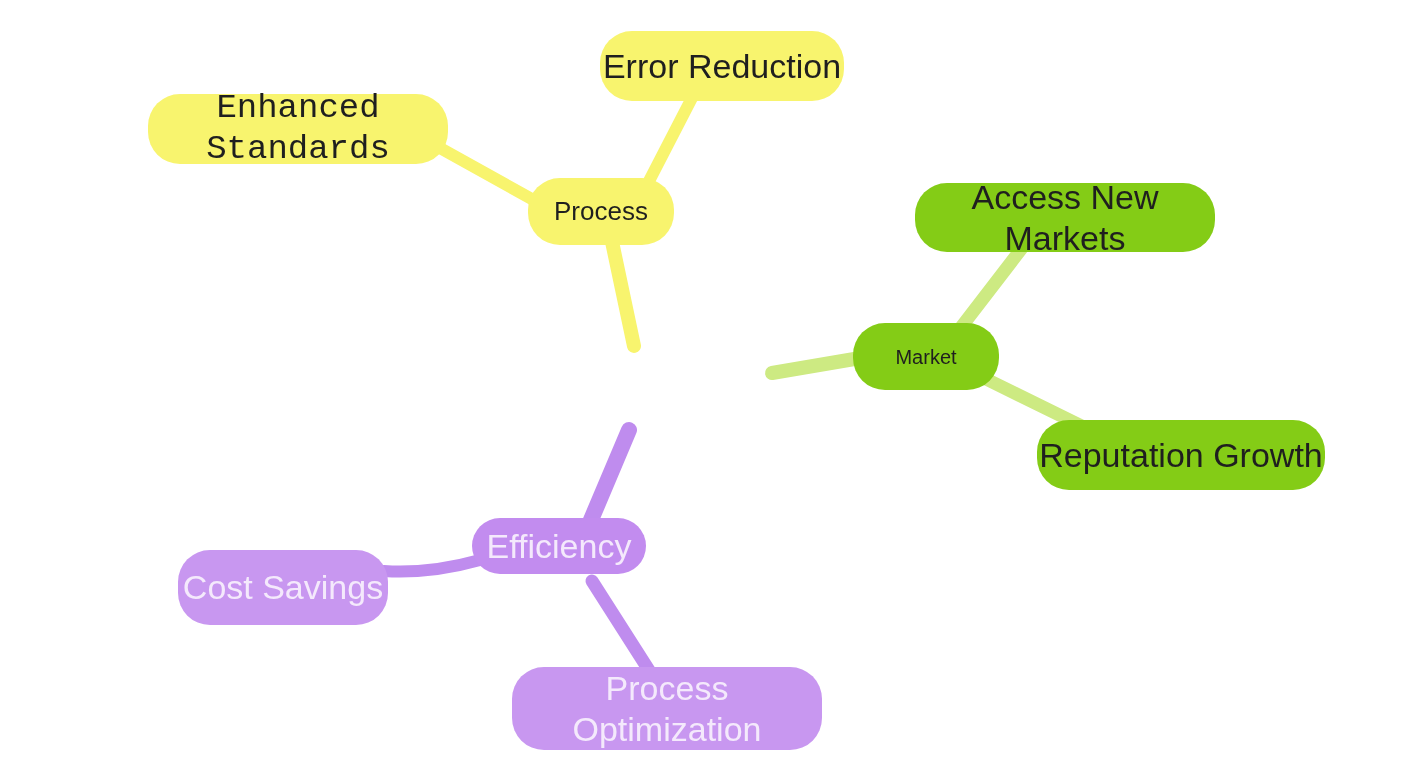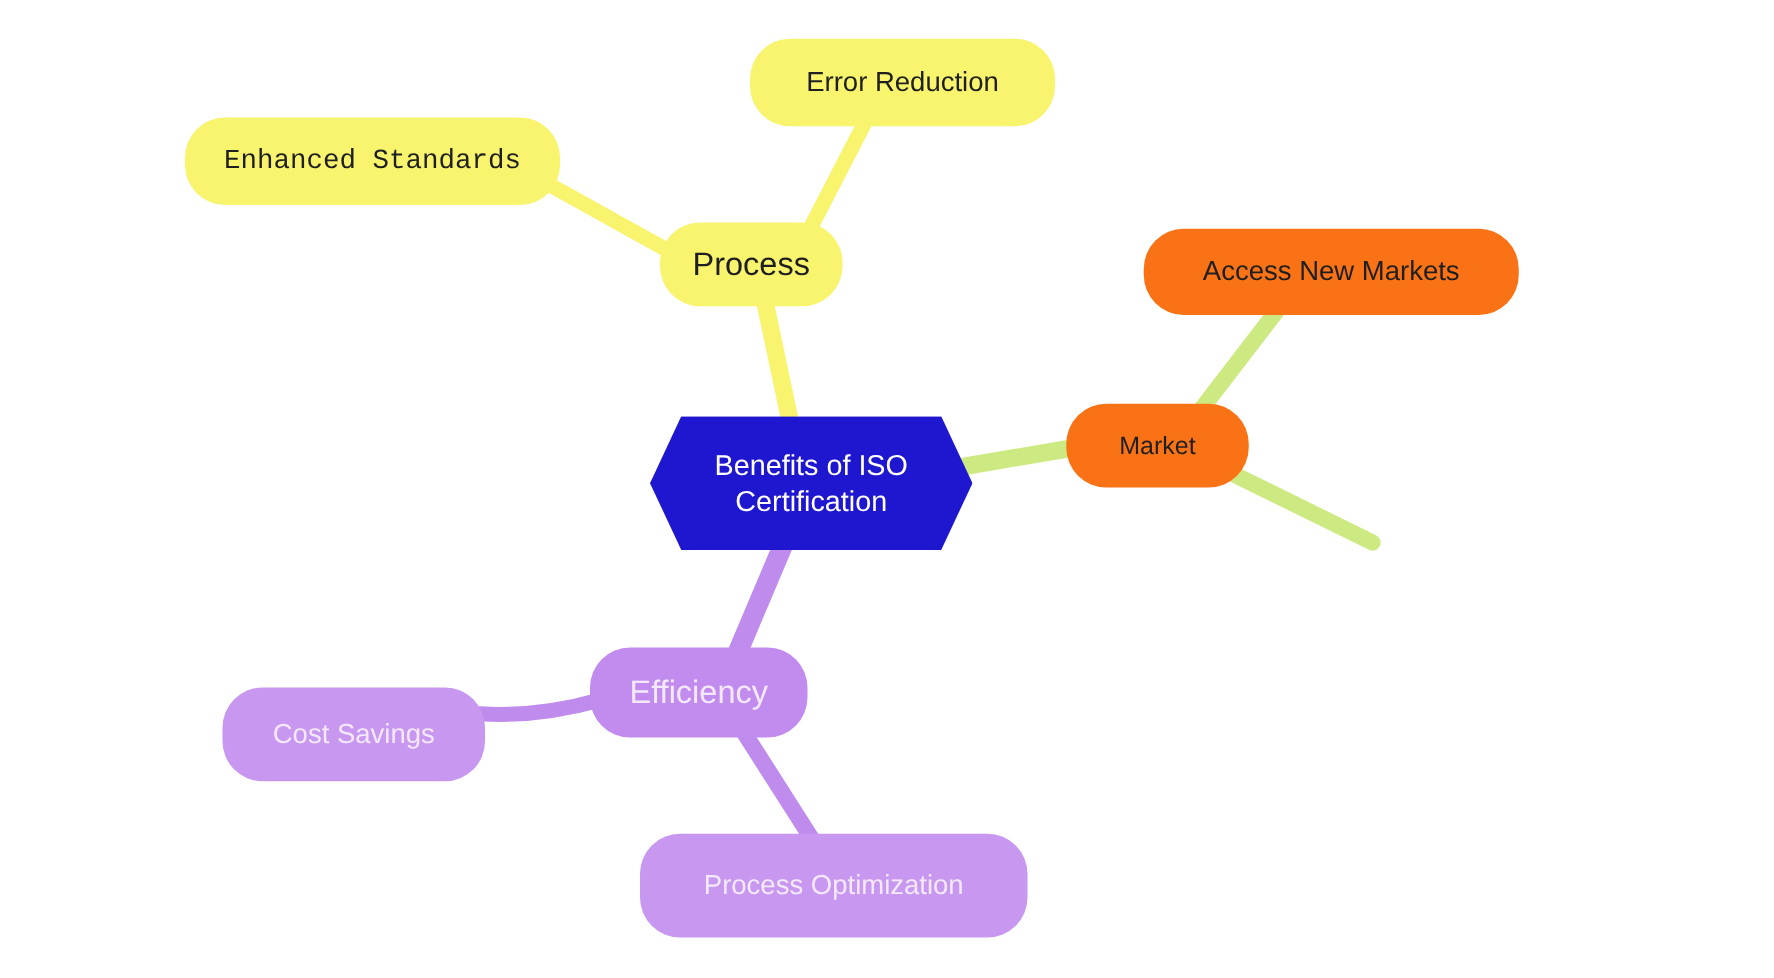--- a/index.html
+++ b/index.html
@@ -28,34 +28,34 @@
   .edge.purple { stroke: #bf8cee; }
 
   .node {
     position: absolute;
     display: flex;
     align-items: center;
     justify-content: center;
     text-align: center;
     border-radius: 32px;
     box-sizing: border-box;
-    font-size: 22px;
+    font-size: 34px;
     color: #1f1f1f;
     line-height: 1.2;
     user-select: none;
   }
   .yellow-fill { background: #f8f46e; }
-  .green-fill  { background: #f97316; }
+  .green-fill  { background: #84cc16; }
   .purple-fill { background: #c28cef; color: #f4e9fc; }
   .purple-fill-light { background: #c897f0; color: #f4e9fc; }
 
   
   .node-quality            { left: 528px; top: 178px; width: 146px; height: 67px; font-size: 26px; }
   .node-market             { left: 853px; top: 323px; width: 146px; height: 67px; font-size: 20px; }
-  .node-efficiency         { left: 472px; top: 518px; width: 174px; height: 72px; font-size: 26px; }
+  .node-efficiency         { left: 472px; top: 518px; width: 174px; height: 56px; font-size: 34px; }
 
   
   .node-enhanced-standards   { left: 148px;  top: 94px;  width: 300px; height: 70px; font-family: Liberation Mono, monospace; }
   .node-error-reduction      { left: 600px;  top: 31px;  width: 244px; height: 70px; }
   .node-access-new-markets   { left: 915px;  top: 183px; width: 300px; height: 69px; }
   .node-reputation-growth    { left: 1037px; top: 420px; width: 288px; height: 70px; }
   .node-cost-savings         { left: 178px;  top: 550px; width: 210px; height: 75px; }
   .node-process-optimization { left: 512px;  top: 667px; width: 310px; height: 83px; }
 
   
@@ -107,28 +107,28 @@
   <div class="node yellow-fill node-quality">
     <span class="label">Process</span>
   </div>
 
   <div class="node green-fill node-access-new-markets">
     <span class="label">Access New Markets</span>
   </div>
   <div class="node green-fill node-market">
     <span class="label">Market</span>
   </div>
+  <div class="node green-fill node-reputation-growth">
+    <span class="label">Reputation Growth</span>
+  </div>
 
   <div class="node purple-fill node-efficiency">
     <span class="label">Efficiency</span>
   </div>
   <div class="node purple-fill-light node-cost-savings">
     <span class="label">Cost Savings</span>
   </div>
   <div class="node purple-fill-light node-process-optimization">
     <span class="label">Process Optimization</span>
   </div>
 
-  <div class="root-node">
-    <span class="label">Benefits of ISO Certification</span>
-  </div>
 
 </div>
 
 </body></html>

